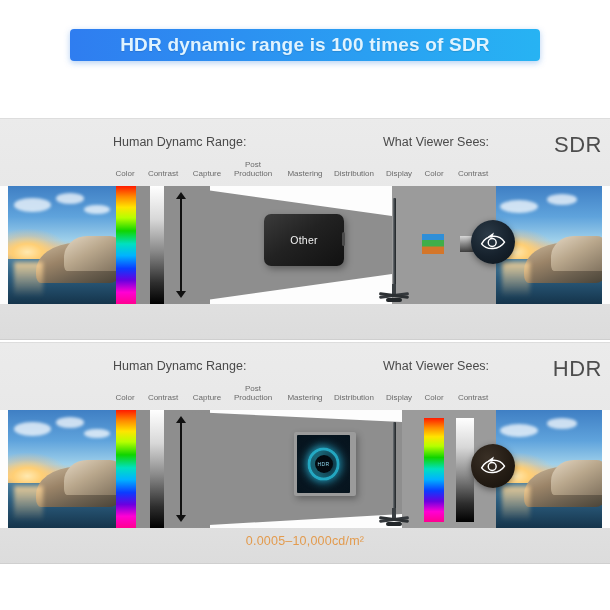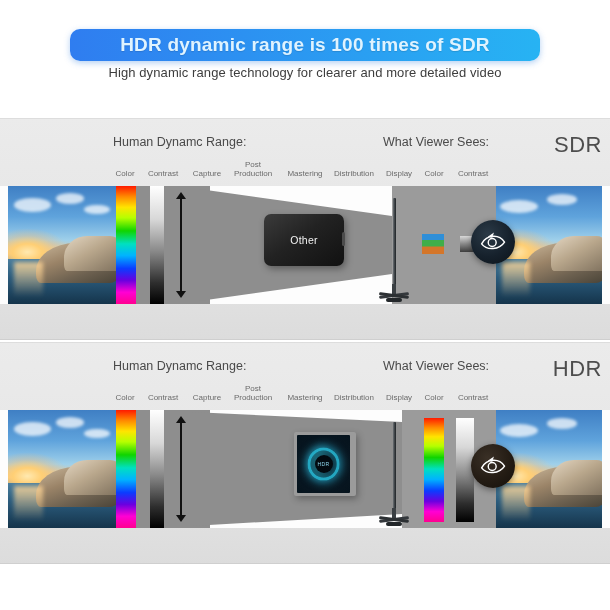--- a/index.html
+++ b/index.html
@@ -11,21 +11,21 @@
     overflow: hidden;
   }
 
   #page { position: relative; width: 610px; height: 610px; background:#fff; }
 
   
   .header { position:absolute; left:0; top:0; width:610px; height:110px; background:#ffffff; }
 
   .banner {
     position:absolute; left:70px; top:29px; width:470px; height:32px;
-    border-radius:10px;
+    border-radius:4px;
     background:linear-gradient(90deg,#2f7df0 0%,#2f8ef4 25%,#29a3f2 60%,#27b3f3 100%);
     box-shadow:0 2px 6px rgba(40,120,220,.35);
     display:flex; align-items:center; justify-content:center;
   }
   .banner-text {
     color:#dff3ff; font-size:19px; font-weight:600; letter-spacing:.2px;
     white-space:nowrap; text-shadow:0 1px 1px rgba(0,0,0,.12);
   }
 
   .subtitle {
@@ -179,21 +179,20 @@
 </style>
 </head>
 <body>
 
 <div id="page">
 
   <div class="header">
     <div class="banner" style="background: linear-gradient(90deg, rgb(47, 125, 240) 0%, rgb(39, 179, 243) 100%);">
       <span class="banner-text" style="color: rgb(223, 243, 255);">HDR dynamic range is 100 times of SDR</span>
     </div>
-    <div class="subtitle">High dynamic range technology for clearer and more detailed video</div>
   </div>
 
   <div class="panel panel-sdr">
     <div class="hairline" style="top:0"></div>
     <div class="hairline" style="bottom:0"></div>
 
     <div class="hdr-label-left">Human Dynamc Range:</div>
     <div class="hdr-label-right">What Viewer Sees:</div>
     <div class="mode-label">SDR</div>
 
@@ -358,15 +357,16 @@
 
       <div class="eye-badge hdr-eye" style="left:471px;top:34px;width:44px;height:44px">
         <svg viewBox="0 0 64 64">
           <path d="M6 36 C18 14 46 14 58 32 C46 50 18 52 6 36 Z" fill="none" stroke="#ffffff" stroke-width="3.4" stroke-linejoin="round"></path>
           <circle cx="30" cy="33" r="9" fill="none" stroke="#ffffff" stroke-width="3.2"></circle>
           <path d="M20 20 L34 10 L30 22 Z" fill="#ffffff"></path>
         </svg>
       </div>
     </div>
 
+    <div class="cdm" style="top:192px;color:#e39b4e">0.0005–10,000cd/m²</div>
   </div>
 
 </div>
 
 </body></html>

